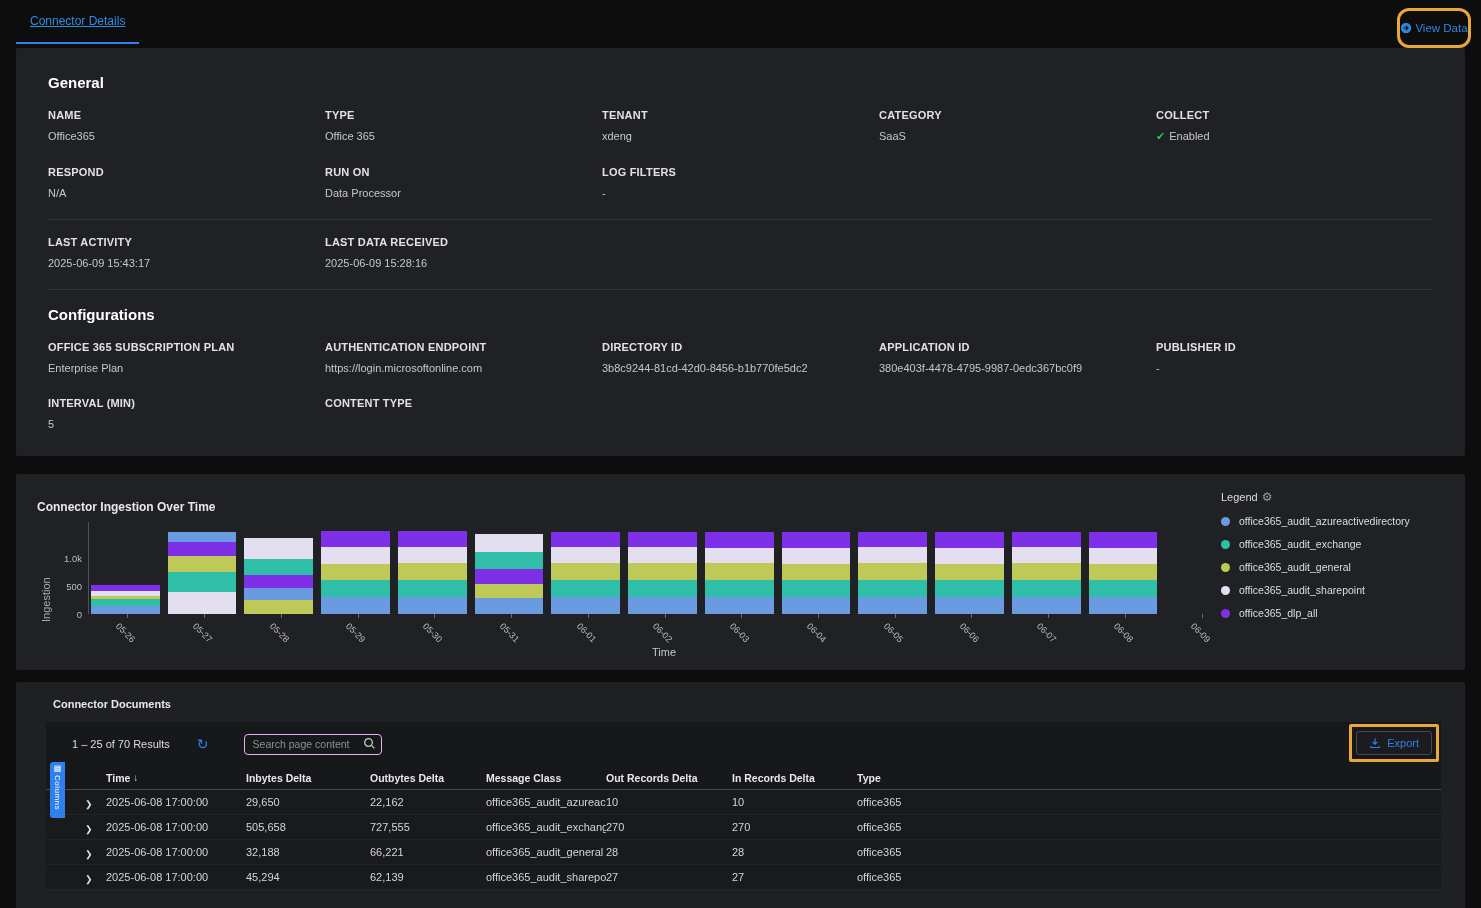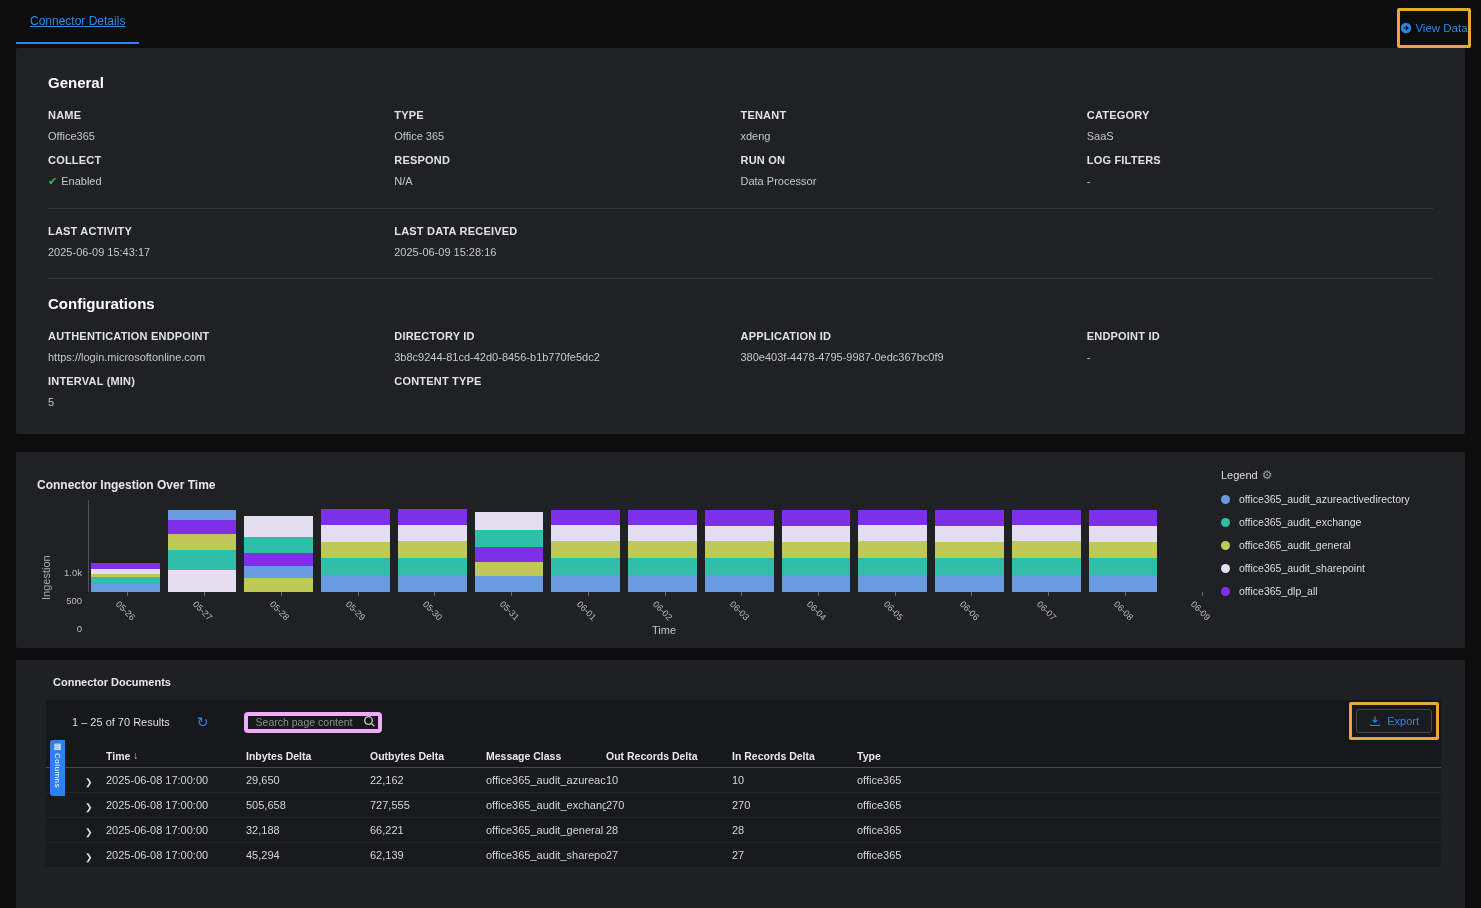--- a/index.html
+++ b/index.html
@@ -12,40 +12,40 @@
     position:relative;
   }
   
   .tabbar { height:44px; display:flex; align-items:stretch; padding-left:16px; position:relative; }
   .tab {
     font-size:12px; color:#2E8BE6; display:flex; align-items:center;
     padding:0 14px; border-bottom:2px solid #2F80ED; cursor:pointer;text-decoration:underline;
   }
   .annot { border:3px solid #E9A63B; border-radius:2px; }
   .view-data-annot { position:absolute; right:10px; top:8px; width:74px; height:40px;
-    display:flex; align-items:center; justify-content:center; }
+    display:flex; align-items:center; justify-content:center;border-radius:12px; }
   .view-data { display:flex; align-items:center; gap:3px; color:#2E86E0; font-size:11.5px; cursor:pointer; white-space:nowrap; }
   .view-data svg { display:block; }
   
   .panel { margin:0 16px; background:#202124; border-radius:2px; }
   .details-panel { margin-top:4px; padding:16px 32px 6px 32px; }
   h2.section-title { font-size:15px; font-weight:bold; color:#FFFFFF; margin:10px 0 18px 0; display:flex; align-items:center; gap:8px;}
   .status-dot { width:11px; height:11px; border-radius:50%; background:#2BD148; display:inline-block; }
-  .field-grid { display:grid; grid-template-columns:repeat(4,1fr); row-gap:12px; margin-bottom:20px; }
+  .field-grid { display:grid; grid-template-columns:repeat(5,1fr); row-gap:23px; margin-bottom:20px; }
   .field .flabel { font-size:11px; font-weight:bold; color:#E2E2E4; margin-bottom:9px; letter-spacing:.2px; }
   .field .fvalue { font-size:11px; color:#C6C7C9; }
   .field.span2 { grid-column: span 2; }
   .check-icon { color:#2BC24A; font-size:11px; margin-right:4px; }
   .divider { border:0; border-top:1px solid #36373B; margin:0 0 16px 0; }
   
   .chart-panel { margin-top:18px; height:196px; position:relative; }
   .chart-title { position:absolute; left:21px; top:26px; font-size:12px; font-weight:bold; color:#E8E8EA; }
   .y-axis-label { position:absolute; left:24px; top:56px; height:92px; display:flex; align-items:center;
     writing-mode:vertical-rl; transform:rotate(180deg); font-size:11px; color:#A9AAAD; }
-  .ytick { position:absolute; width:34px; text-align:right; font-size:9.5px; color:#BDBEC1;margin-top:36px; }
+  .ytick { position:absolute; width:34px; text-align:right; font-size:9.5px; color:#BDBEC1; }
   .plot { position:absolute; left:72px; top:48px; width:1152px; height:92px;
     border-left:1px solid #515256; display:flex; align-items:flex-end; }
   .slot { flex:1; position:relative; height:100%; }
   .slot::after { content:''; position:absolute; top:100%; left:50%; width:1px; height:4px; background:#6A6B6E; }
   .bar { position:absolute; bottom:0; left:2px; right:6px; display:flex; flex-direction:column-reverse; }
   .seg { width:100%; }
   .xlabel-txt { position:absolute; top:calc(100% + 7px); left:42%; transform:rotate(45deg);
     transform-origin:0 0; font-size:9px; color:#B9BABD; white-space:nowrap; }
   .x-axis-title { position:absolute; left:72px; width:1152px; top:172px; text-align:center; font-size:11px; color:#C6C7C9; }
   .legend { position:absolute; right:16px; top:16px; width:228px; }
@@ -56,21 +56,21 @@
   .legend-name { font-size:10.5px; color:#DCDDDF; }
   
   .docs-panel { margin-top:12px; height:260px; padding:16px 20px 0 20px; background:#1F2023; }
   .docs-title { font-size:11px; font-weight:bold; color:#E8E8EA; margin-left:17px; }
   .table-box { margin:12px 4px 0 10px; background:#17181A; position:relative; }
   .toolbar { height:44px; display:flex; align-items:center; padding-left:26px; position:relative;gap:17px; }
   .results-text { font-size:11px; color:#DDDDDF; }
   .refresh-icon { color:#2F80ED; font-size:14px; margin-left:10px; cursor:pointer; line-height:1; }
   .searchbox { position:relative; margin-left:18px; width:138px; }
   .searchbox input {
-    width:100%; height:21px; background:transparent; border:4px solid #f0abfc; border-radius:4px;
+    width:100%; height:21px; background:transparent; border:1px solid #f0abfc; border-radius:4px;
     color:#D8D8DA; font-size:10.5px; padding:0 24px 0 8px; outline:none;
     font-family:"Liberation Sans", sans-serif;
   }
   .searchbox input::placeholder { color:#8E8F94; }
   .search-icon { position:absolute; right:6px; top:3px; }
   .export-annot { position:absolute; right:2px; top:2px; padding:4px; }
   .export-btn { display:flex; align-items:center; gap:6px; border:1px solid #47494E; border-radius:3px;
     background:#1B1C1F; color:#2F80ED; font-size:11px; padding:5px 12px; cursor:pointer;
     font-family:"Liberation Sans", sans-serif; }
   .columns-tab { position:absolute; left:4px; top:40px; width:15px; height:56px; background:#2F80ED;
@@ -150,33 +150,37 @@
           <div class="flabel">LAST DATA RECEIVED</div>
           <div class="fvalue">2025-06-09 15:28:16</div>
         </div>
       </div>
   </div>
   <hr class="divider">
   <div>
     <h2 class="section-title">Configurations</h2>
     <div class="field-grid" id="config-grid">
         <div class="field">
+          <div class="flabel">OFFICE 365 SUBSCRIPTION PLAN</div>
+          <div class="fvalue">Enterprise Plan</div>
+        </div>
+        <div class="field">
           <div class="flabel">AUTHENTICATION ENDPOINT</div>
           <div class="fvalue">https://login.microsoftonline.com</div>
         </div>
         <div class="field">
           <div class="flabel">DIRECTORY ID</div>
           <div class="fvalue">3b8c9244-81cd-42d0-8456-b1b770fe5dc2</div>
         </div>
         <div class="field">
           <div class="flabel">APPLICATION ID</div>
           <div class="fvalue">380e403f-4478-4795-9987-0edc367bc0f9</div>
         </div>
         <div class="field">
-          <div class="flabel">ENDPOINT ID</div>
+          <div class="flabel">PUBLISHER ID</div>
           <div class="fvalue">-</div>
         </div>
         <div class="field">
           <div class="flabel">INTERVAL (MIN)</div>
           <div class="fvalue">5</div>
         </div>
         <div class="field span2">
           <div class="flabel">CONTENT TYPE</div>
         </div>
       </div>

